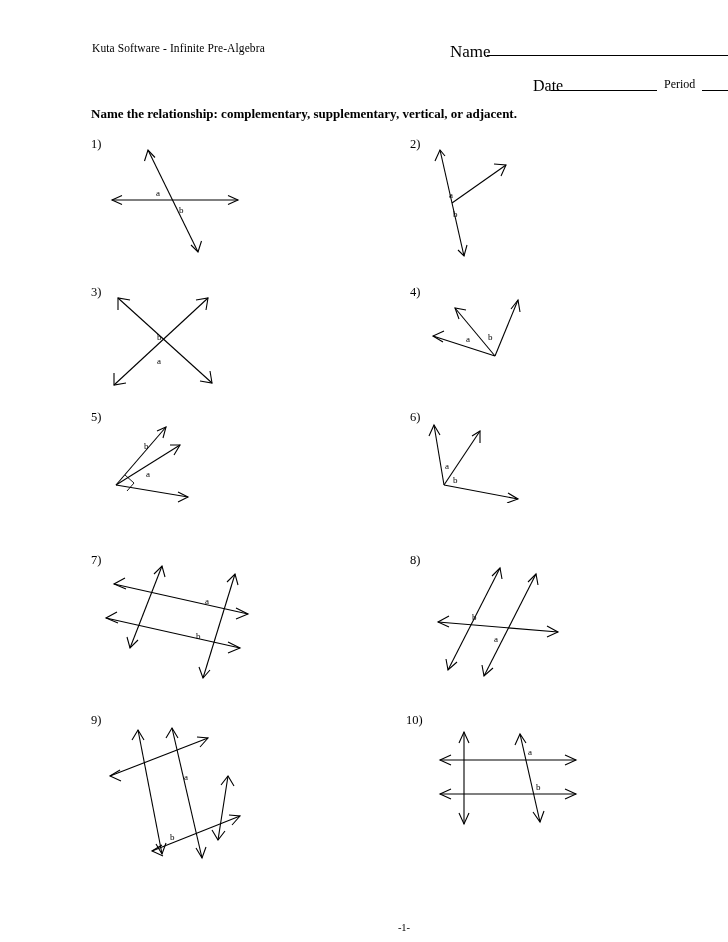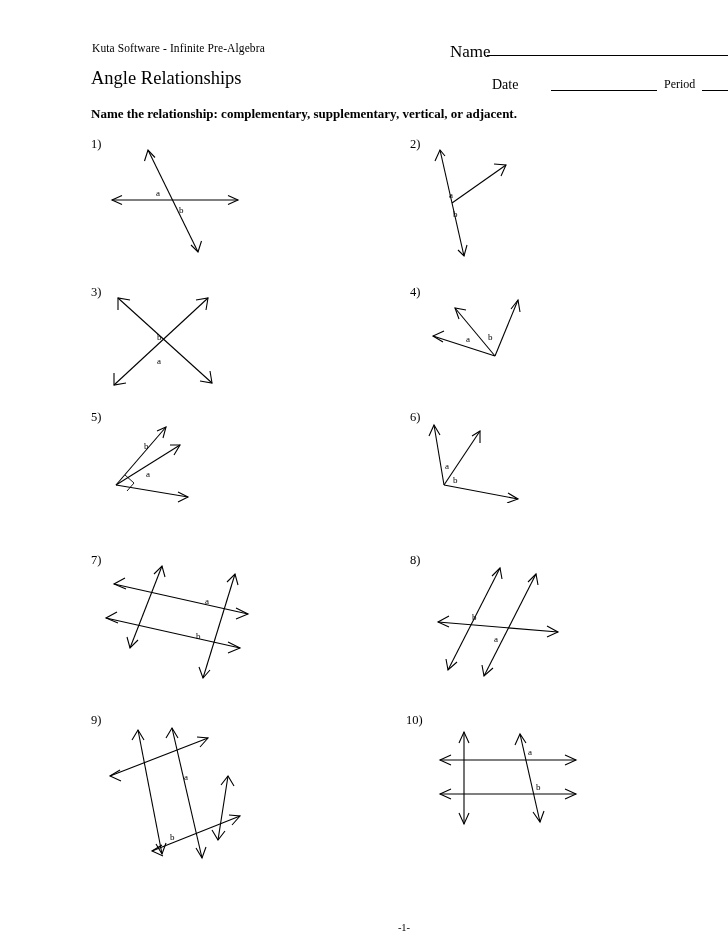--- a/index.html
+++ b/index.html
@@ -48,23 +48,23 @@
     white-space: nowrap;
   }
   .rule {
     position: absolute;
     border-bottom: 1px solid #000;
     height: 0;
   }
   .name-rule  { left: 447px; top: 55px;  width: 246px; }
   .hdr-date-label {
     position: absolute;
-    left: 452px;
+    left: 493px;
     top: 77px;
-    font-size: 14px;
+    font-size: 16px;
     white-space: nowrap;
   }
   .date-rule  { left: 511px; top: 90px; width: 106px; }
   .hdr-period-label {
     position: absolute;
     left: 624px;
     top: 77px;
     font-size: 12px;
     white-space: nowrap;
   }
@@ -114,21 +114,20 @@
     text-align: center;
     font-size: 10.5px;
   }
 </style>
 </head>
 <body>
 
 <div class="page">
 
   <div class="hdr-product">Kuta Software - Infinite Pre-Algebra</div>
-  <div class="hdr-title">Angle Relationships</div>
 
   <div class="hdr-name-label">Name</div>
   <div class="rule name-rule"></div>
 
   <div class="hdr-date-label">Date</div>
   <div class="rule date-rule"></div>
 
   <div class="hdr-period-label">Period</div>
   <div class="rule period-rule"></div>
 

